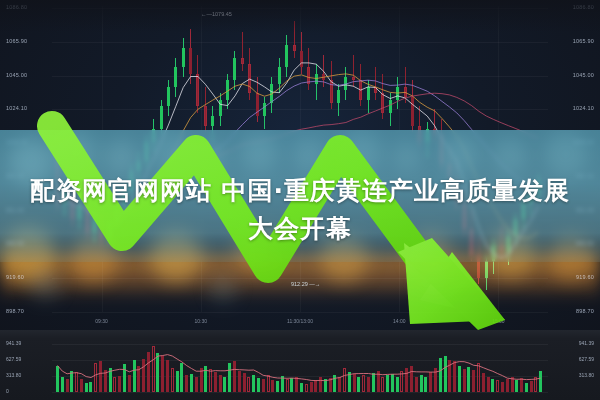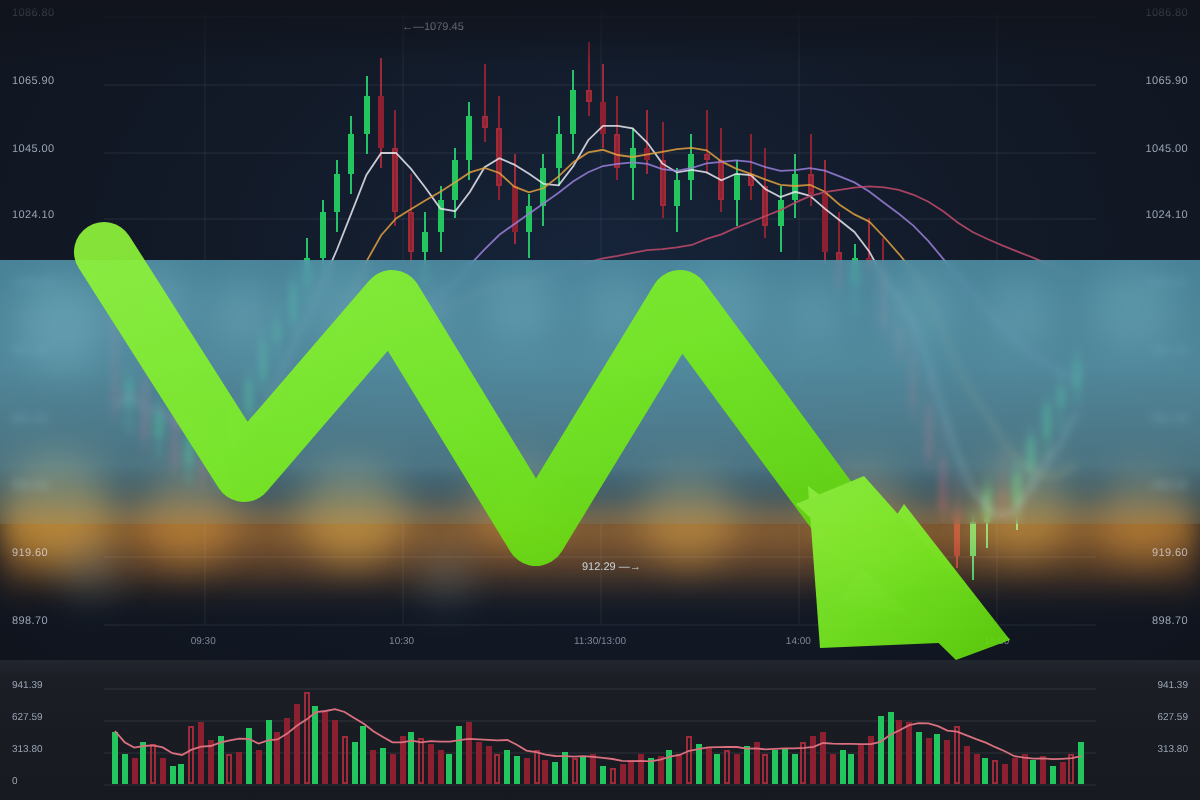--- a/index.html
+++ b/index.html
@@ -603,14 +603,15 @@
                L 196 150
                L 268 268
                L 340 150
                L 430 272" fill="none" stroke="url(#ag)" stroke-width="30" stroke-linecap="round" stroke-linejoin="round"></path>
       <path d="M 404 243 L 505 320 L 410 324 Z" fill="url(#ag)"></path>
       <path d="M 505 320 L 452 252 L 420 300 Z" fill="url(#ag)"></path>
       <path d="M 505 320 L 432 238 L 398 252 L 478 330 Z" fill="url(#ag)"></path>
     </g>
   </svg>
 
+  <div class="headline">配资网官网网站 中国·重庆黄连产业高质量发展大会开幕</div>
 
 </div>
 
 </body></html>

